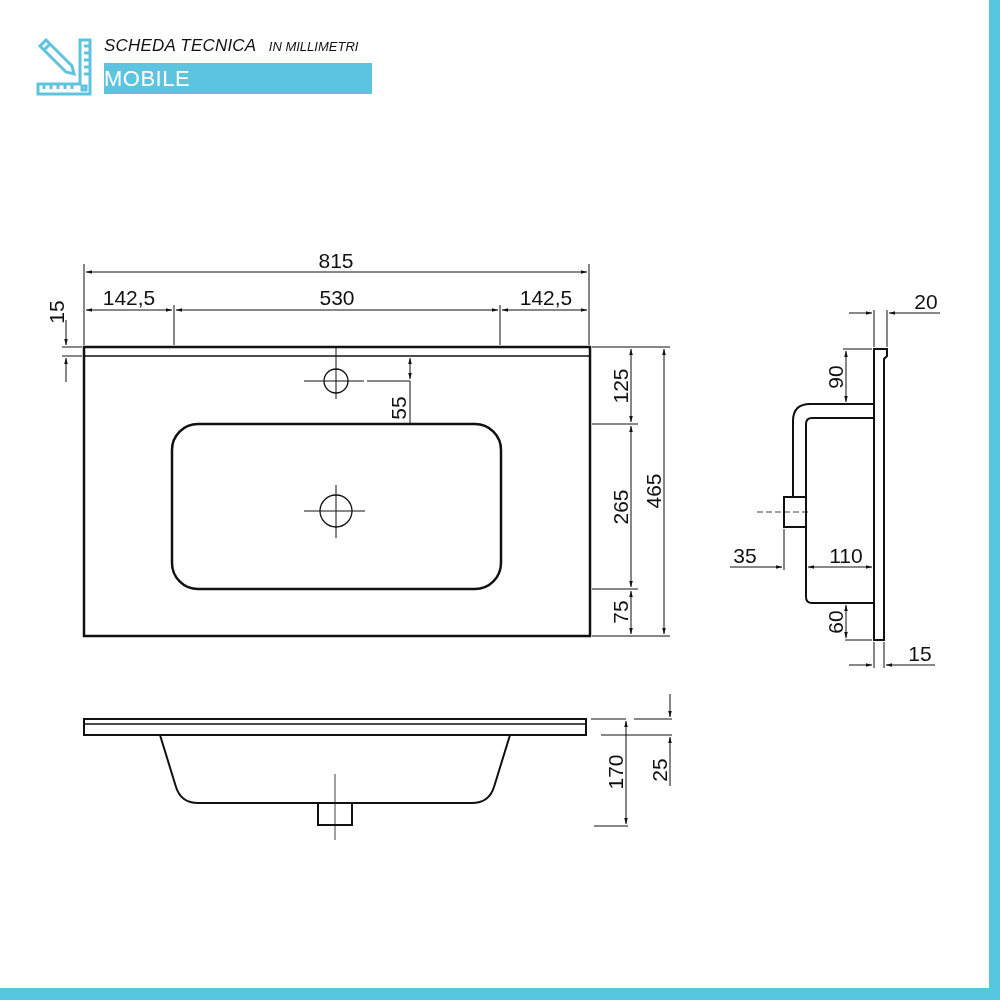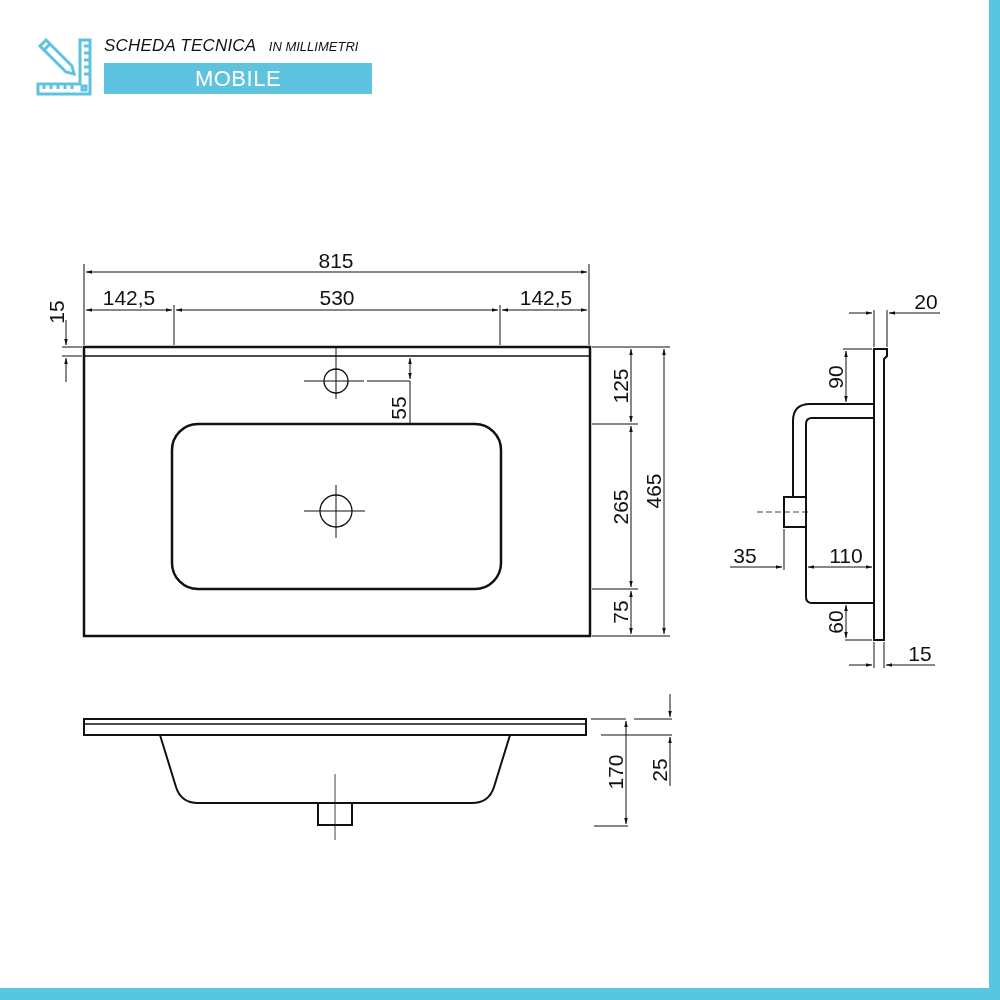--- a/index.html
+++ b/index.html
@@ -1,21 +1,21 @@
 <!DOCTYPE html>
 <html><head>
 <meta charset="utf-8">
 <style>
   html, body { margin:0; padding:0; background:#ffffff; }
   #page { position:relative; width:1000px; height:1000px; background:#ffffff; overflow:hidden; font-family:"Liberation Sans", sans-serif;text-decoration:underline; }
   .header-icon { position:absolute; left:34px; top:36px; width:62px; height:62px; }
   .title { position:absolute; left:104px; top:36px; font-style:italic; color:#111; white-space:nowrap; }
   .title .main { font-size:17px; letter-spacing:0.2px; }
   .title .sub { font-size:13px; margin-left:8px; }
-  .banner { position:absolute; left:104px; top:63px; width:268px; height:31px; background:#5ec3df; color:#ffffff; font-size:22px; text-align:center; line-height:31px; letter-spacing:0.5px; }
+  .banner { position:absolute; left:104px; top:63px; width:268px; height:31px; background:#5ec3df; color:#ffffff; font-size:22px; line-height:31px; letter-spacing:0.5px; }
   .stripe-right { position:absolute; left:989px; top:0; width:11px; height:1000px; background:#57c6df; }
   .stripe-bottom { position:absolute; left:0; top:988px; width:1000px; height:12px; background:#57c6df; }
   svg.drawing { position:absolute; left:0; top:0; }
   .dim { font-family:"Liberation Sans", sans-serif; font-size:21px; fill:#111; }
 </style>
 </head>
 <body>
 
 <div id="page">
 

